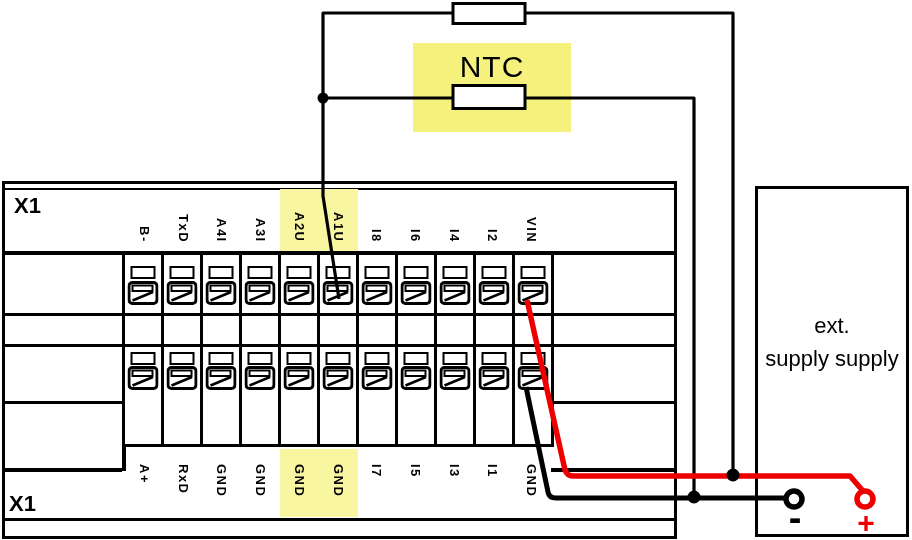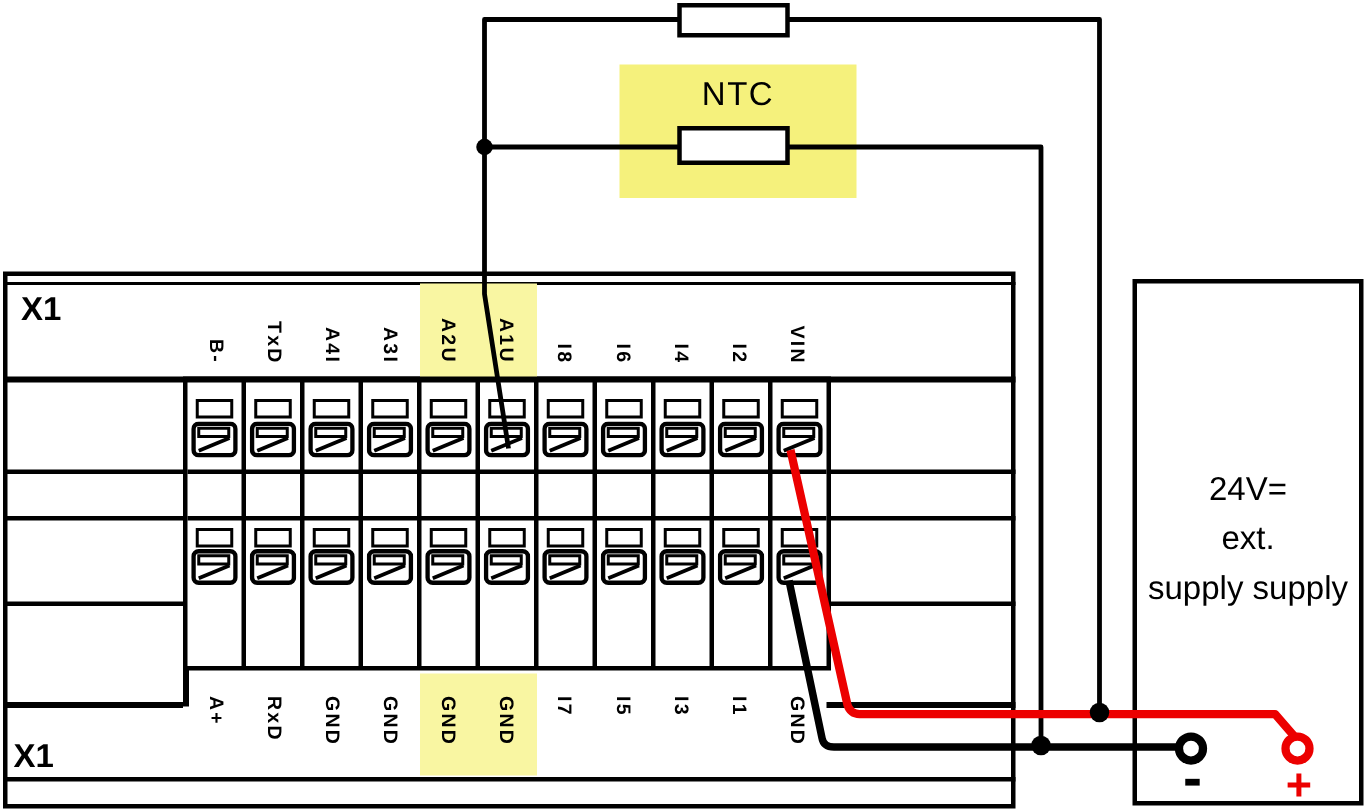--- a/index.html
+++ b/index.html
@@ -26,21 +26,21 @@
   #pin-row-top{top:189px;height:62px;}
   #pin-row-bottom{top:447px;height:70px;}
   .pincell{flex:1 1 0;display:flex;justify-content:center;}
   #pin-row-top .pincell{align-items:flex-end;padding-bottom:8px;}
   #pin-row-bottom .pincell{align-items:flex-start;padding-top:17px;}
   .pincell span{writing-mode:vertical-rl;font-size:13px;font-weight:bold;letter-spacing:1.5px;line-height:1;}
   
   .hl{background:var(--highlight-yellow);}
   
   #ntc-box{left:413px;top:43px;width:158px;height:89px;background:var(--ntc-yellow);text-align:center;}
-  #ntc-label{font-size:22px;font-weight:400;margin-top:7px;letter-spacing:1px;}
+  #ntc-label{font-size:30px;font-weight:400;margin-top:7px;letter-spacing:1px;}
   
   #power-box{left:755px;top:186px;width:154px;height:351px;border:3.5px solid #000;box-sizing:border-box;text-align:center;}
   #power-text{margin-top:120px;font-size:22px;line-height:33px;}
   
   #wires{left:0;top:0;z-index:5;pointer-events:none;}
   .wireb{stroke:var(--wire-black);fill:none;}
   .wirer{stroke:var(--wire-red);fill:none;}
   .res{fill:#fff;stroke:#000;stroke-width:3;}
   .dot{fill:#000;}
 </style>
@@ -302,21 +302,20 @@
     <div class="rowsep" style="top:58.5px;"></div>
     <div class="rowsep" style="top:89.5px;"></div>
   </div>
 
   <div class="abs" id="ntc-box">
     <div id="ntc-label">NTC</div>
   </div>
 
   <div class="abs" id="power-box">
     <div id="power-text">
-      <div>24V=</div>
       <div>ext.</div>
       <div>supply supply</div>
     </div>
   </div>
 
   <svg class="abs" id="wires" width="912" height="540" viewBox="0 0 912 540">
     <path class="wireb" stroke-width="3.2" stroke-linejoin="round" d="M339,299 L323,196 L323,13 L733,13 L733,474"></path>
     <path class="wireb" stroke-width="3.2" stroke-linejoin="round" d="M323,98 L694,98 L694,496"></path>
     <path class="wireb" stroke-width="5" stroke-linejoin="round" d="M526,387 L548,492 Q549,498 556,498 L785,498"></path>
     <path class="wirer" stroke-width="5.5" stroke-linejoin="round" d="M527,300 L565,470 Q567,476 573,476 L850,476 L863,491"></path>

